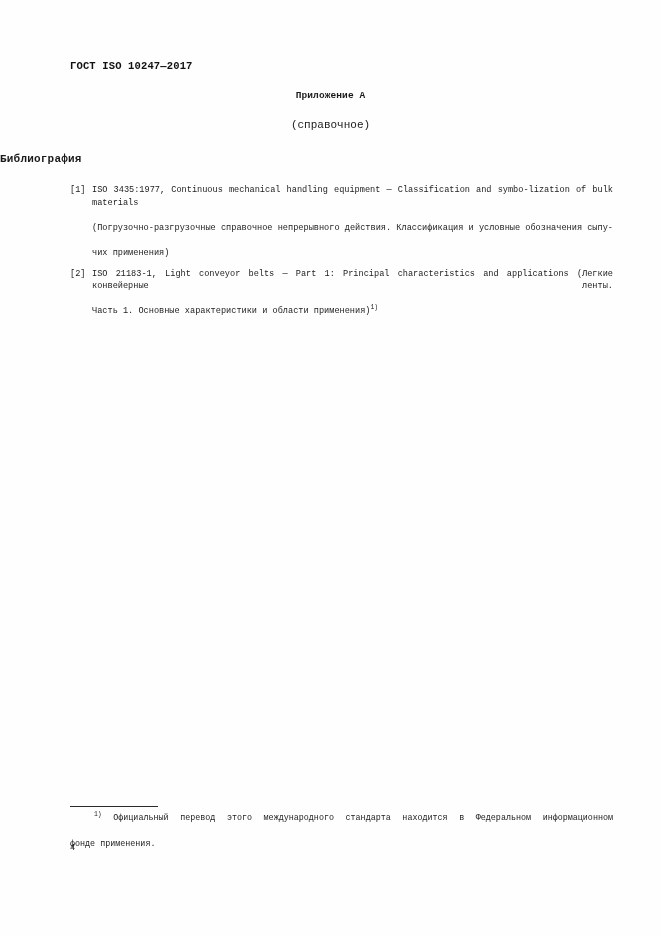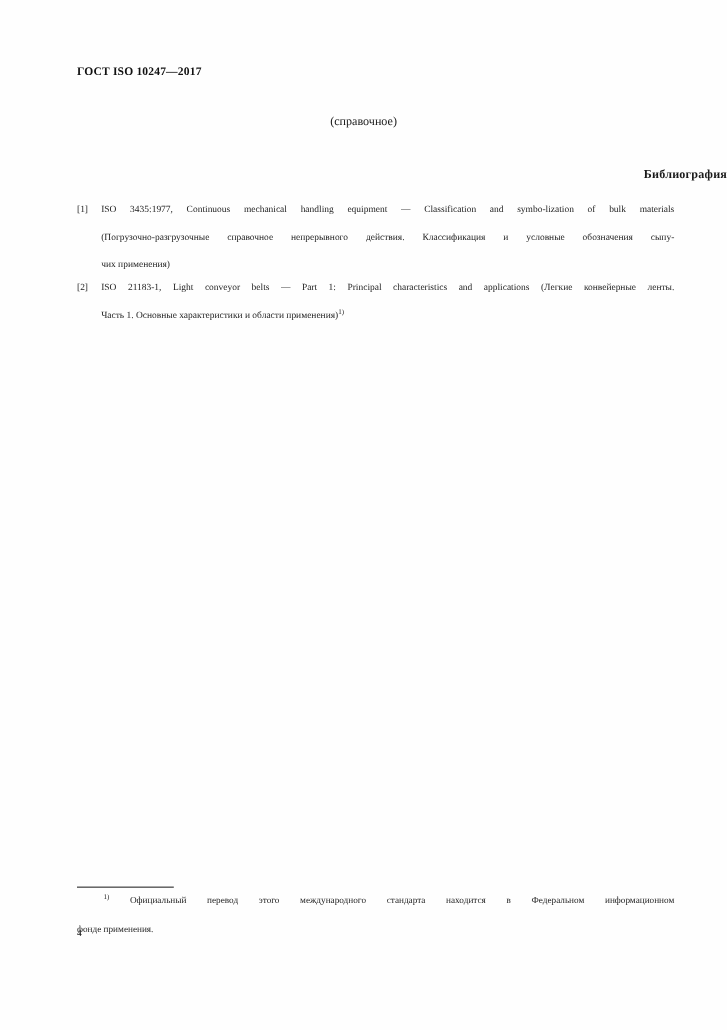--- a/index.html
+++ b/index.html
@@ -5,21 +5,21 @@
   html, body {
     margin: 0;
     padding: 0;
     background: #ffffff;
   }
   .page {
     position: relative;
     width: 661px;
     height: 936px;
     background: #fefefe;
-    font-family: Liberation Serif, serif;
+    font-family: Liberation Mono, monospace;
     color: #1a1a1a;
     overflow: hidden;
   }
 
   
   .doc-header {
     position: absolute;
     left: 70px;
     top: 60px;
     font-size: 10.5px;
@@ -49,21 +49,21 @@
     line-height: 14px;
     margin-top: 15px;
   }
 
   
   .section-heading {
     position: absolute;
     left: 0;
     right: 0;
     top: 153px;
-    text-align: right;
+    text-align: left;
     font-size: 11px;
     font-weight: bold;
     letter-spacing: 0.2px;
   }
 
   
   .biblio {
     position: absolute;
     left: 70px;
     top: 184px;
@@ -160,20 +160,21 @@
   }
 </style>
 </head>
 <body>
 
 <div class="page">
 
   <div class="doc-header">ГОСТ ISO 10247—2017</div>
 
   <div class="annex-block">
+    <div class="annex-title">Приложение А</div>
     <div class="annex-sub">(справочное)</div>
   </div>
 
   <div class="section-heading">Библиография</div>
 
   <div class="biblio">
 
     <div class="biblio-entry">
       <span class="biblio-marker">[1]</span>
       <span class="stretch">ISO 3435:1977,  Continuous mechanical handling equipment — Classification and symbo-lization of bulk materials</span>

